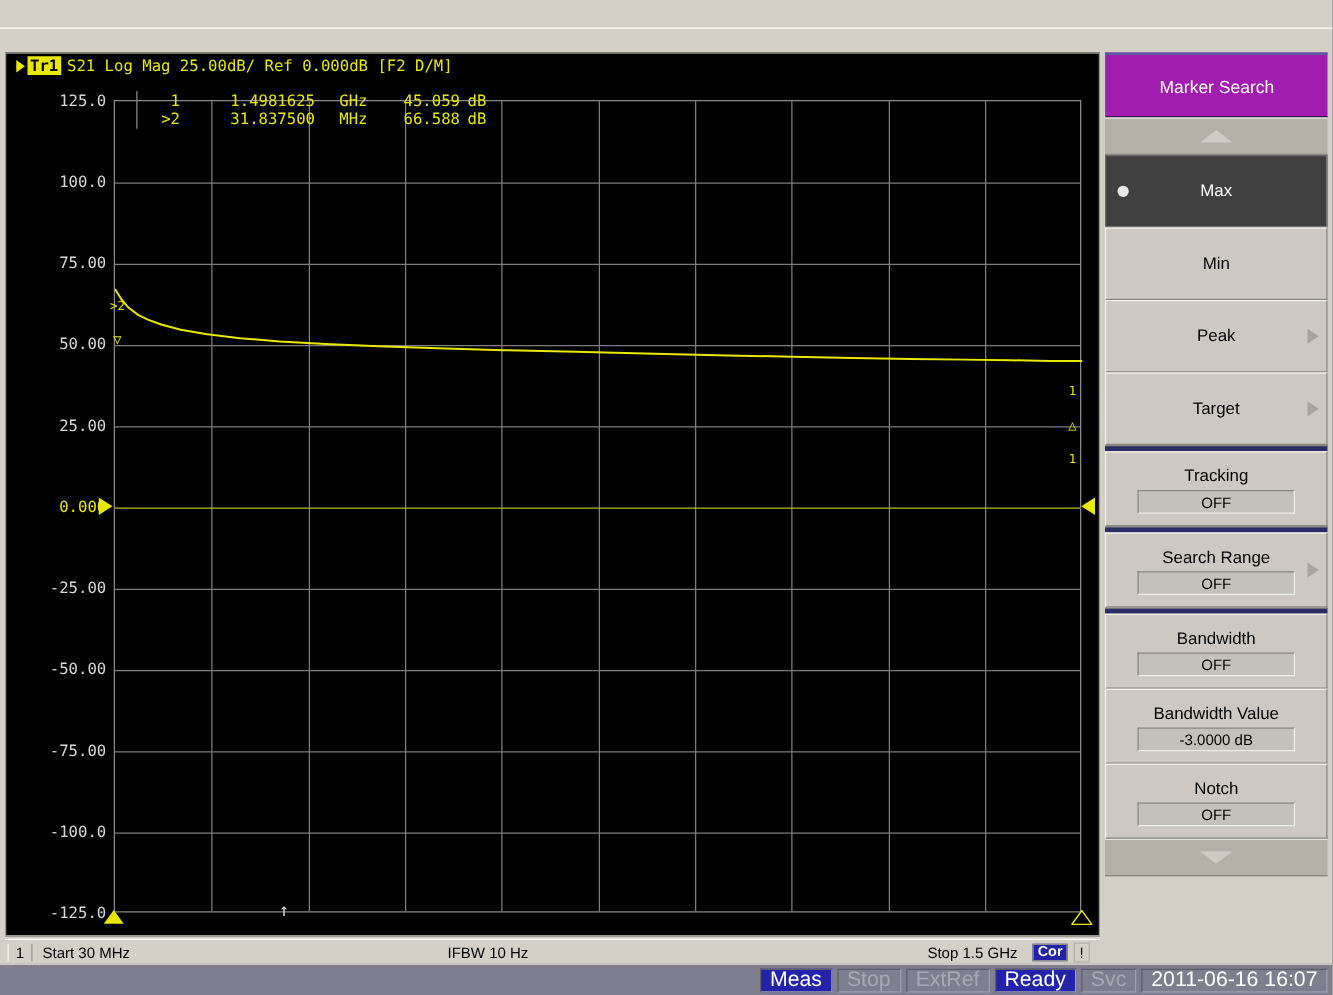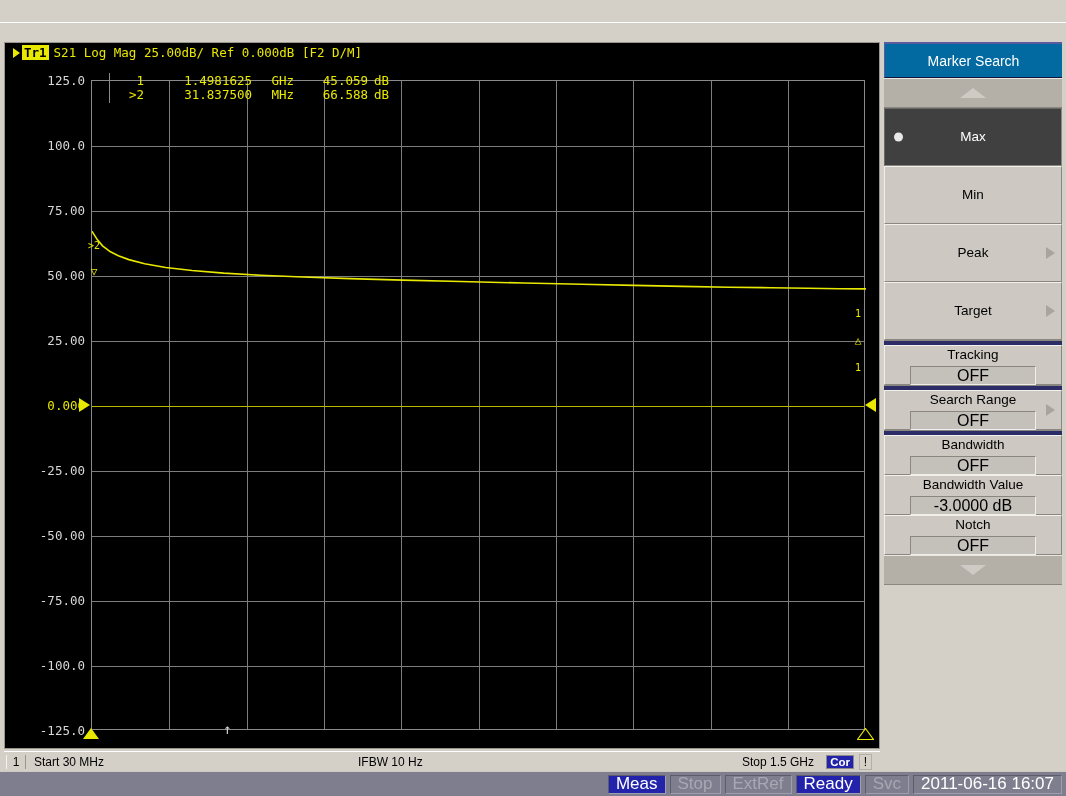--- a/index.html
+++ b/index.html
@@ -198,22 +198,22 @@
     border: 1px solid #b4b0a8;
     padding: 0 4px;
   }
 
   
   .softpanel {
     position: absolute; left: 884px; top: 17px;
     width: 178px; height: 707px;
   }
   .sk-title {
-    height: 36px; width: 100%;
-    background: #0369a1;
+    height: 52px; width: 100%;
+    background: #a21caf;
     color: #ffffff;
     display: flex; align-items: center; justify-content: center;
     font-size: 14px;
     border-top: 2px solid #5a5a9e;
     border-left: 1px solid #5a5a9e;
     border-bottom: 1px solid #14143a;
     text-align: center;
   }
   .sk-scroll {
     height: 30px; width: 100%;
@@ -240,21 +240,21 @@
     background: #cdc9c2;
     border-top: 1px solid #f2f0ec;
     border-left: 1px solid #f2f0ec;
     border-right: 1px solid #8a8680;
     border-bottom: 1px solid #8a8680;
     display: flex; flex-direction: column;
     align-items: center; justify-content: center;
     font-size: 13.5px; color: #000;
   }
   .sk.simple { height: 58px; }
-  .sk.valued { height: 40px; padding-top: 2px; }
+  .sk.valued { height: 60px; padding-top: 2px; }
   .sk.active {
     background: #404040; color: #ffffff;
     border-top: 1px solid #6a6a6a;
     border-left: 1px solid #6a6a6a;
   }
   .sk .radio-dot {
     position: absolute; left: 9px; top: 50%;
     transform: translateY(-50%);
     width: 9px; height: 9px; border-radius: 50%;
     background: #e8e8e8;
@@ -270,21 +270,21 @@
   .sk-label { line-height: 16px; }
   .sk-value {
     margin-top: 3px;
     width: 126px; height: 19px;
     background: #c4c0ba;
     border-top: 1px solid #8a8680;
     border-left: 1px solid #8a8680;
     border-right: 1px solid #f0eeea;
     border-bottom: 1px solid #f0eeea;
     display: flex; align-items: center; justify-content: center;
-    font-size: 16px; color: #000;
+    font-size: 12px; color: #000;
   }
   .sk-sep {
     width: 100%; height: 5px;
     background: #2c2c66;
     border-top: 1px solid #8a8680;
   }
 
   
   .sysbar {
     position: absolute; left: 0px; top: 771px;

